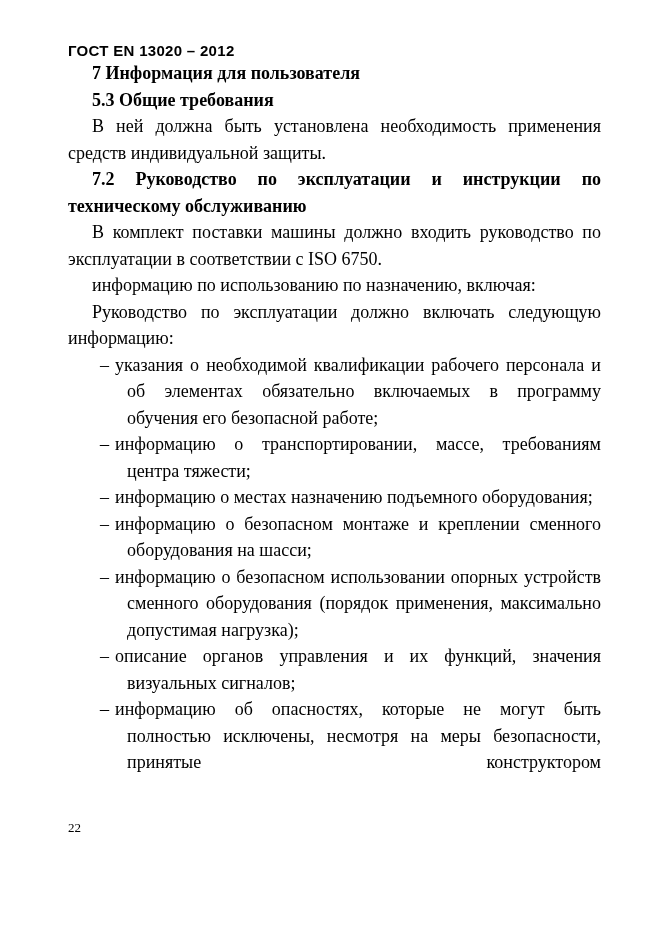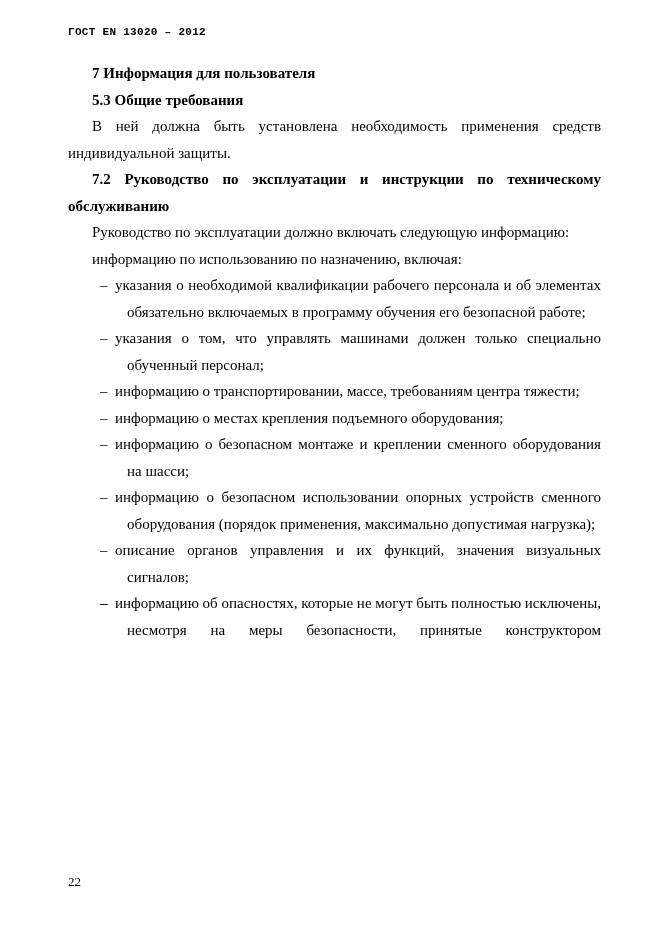--- a/index.html
+++ b/index.html
@@ -8,33 +8,33 @@
     position: relative;
     width: 661px;
     height: 934px;
     background: #ffffff;
     color: #000000;
     font-family: "Liberation Serif", "DejaVu Serif", serif;
     overflow: hidden;
   }
   .doc-header {
     position: absolute;
-    top: 26px;
+    top: 42px;
     left: 68px;
-    font-family: Liberation Mono, monospace;
+    font-family: Liberation Sans, sans-serif;
     font-weight: bold;
-    font-size: 11px;
+    font-size: 15px;
     letter-spacing: 0.3px;
   }
   .content {
     position: absolute;
     top: 60px;
     left: 68px;
     width: 533px;
-    font-size: 15px;
+    font-size: 18px;
     line-height: 26.5px;
     text-align: justify;
   }
   .content p { margin: 0; }
   p.heading {
     font-weight: bold;
     text-indent: 24px;
   }
   p.body-para {
     text-indent: 24px;
@@ -55,46 +55,47 @@
     left: 32px;
     top: 0;
     text-indent: 0;
   }
   ul.bullets li.last-justify {
     text-align-last: justify;
   }
   .page-number {
     position: absolute;
     left: 68px;
-    top: 874px;
+    top: 820px;
     font-size: 13px;
     font-family: "Liberation Serif", "DejaVu Serif", serif;
     text-align: right;
   }
 </style>
 </head>
 <body>
 
 <div class="page">
 
   <div class="doc-header">ГОСТ EN 13020 – 2012</div>
 
   <div class="content">
     <p class="heading">7 Информация для пользователя</p>
     <p class="heading">5.3 Общие требования</p>
     <p class="body-para">В ней должна быть установлена необходимость применения средств индивидуальной защиты.</p>
     <p class="heading">7.2 Руководство по эксплуатации и инструкции по техническому обслуживанию</p>
+    <p class="body-para">В комплект поставки машины должно входить руководство по эксплуатации в соответствии с ISO 6750.</p>
+    <p class="body-para">информацию по использованию по назначению, включая:</p>
     <p class="body-para">Руководство по эксплуатации должно включать следующую информацию:</p>
-    <p class="body-para">информацию по использованию по назначению, включая:</p>
 
     <ul class="bullets">
       <li><span class="marker">–</span><span>указания о необходимой квалификации рабочего персонала и об элементах обязательно включаемых в программу обучения его безопасной работе;</span></li>
-      <li><span class="marker">–</span><span>указания о том, что управлять машинами должен только специально обученный персонал;</span></li>
+      <li><span class="marker">–</span></li>
       <li><span class="marker">–</span><span>информацию о транспортировании, массе, требованиям центра тяжести;</span></li>
-      <li><span class="marker">–</span><span>информацию о местах крепления подъемного оборудования;</span></li>
+      <li><span class="marker">–</span><span>информацию о местах назначению подъемного оборудования;</span></li>
       <li><span class="marker">–</span><span>информацию о безопасном монтаже и креплении сменного оборудования на шасси;</span></li>
       <li><span class="marker">–</span><span>информацию о безопасном использовании опорных устройств сменного оборудования (порядок применения, максимально допустимая нагрузка);</span></li>
       <li><span class="marker">–</span><span>описание органов управления и их функций, значения визуальных сигналов;</span></li>
       <li><span class="marker">–</span></li>
       <li class="last-justify"><span class="marker">–</span><span>информацию об опасностях, которые не могут быть полностью исключены, несмотря на меры безопасности, принятые конструктором</span></li>
     </ul>
   </div>
 
   <div class="page-number">22</div>
 

